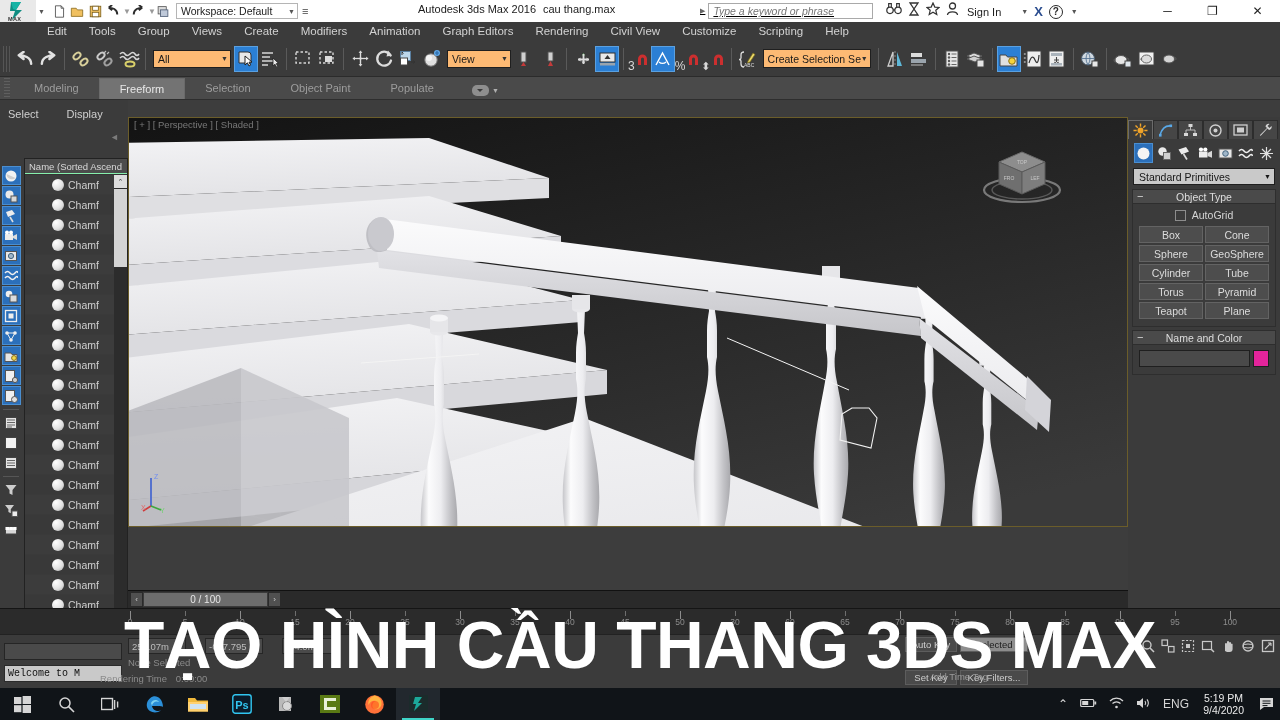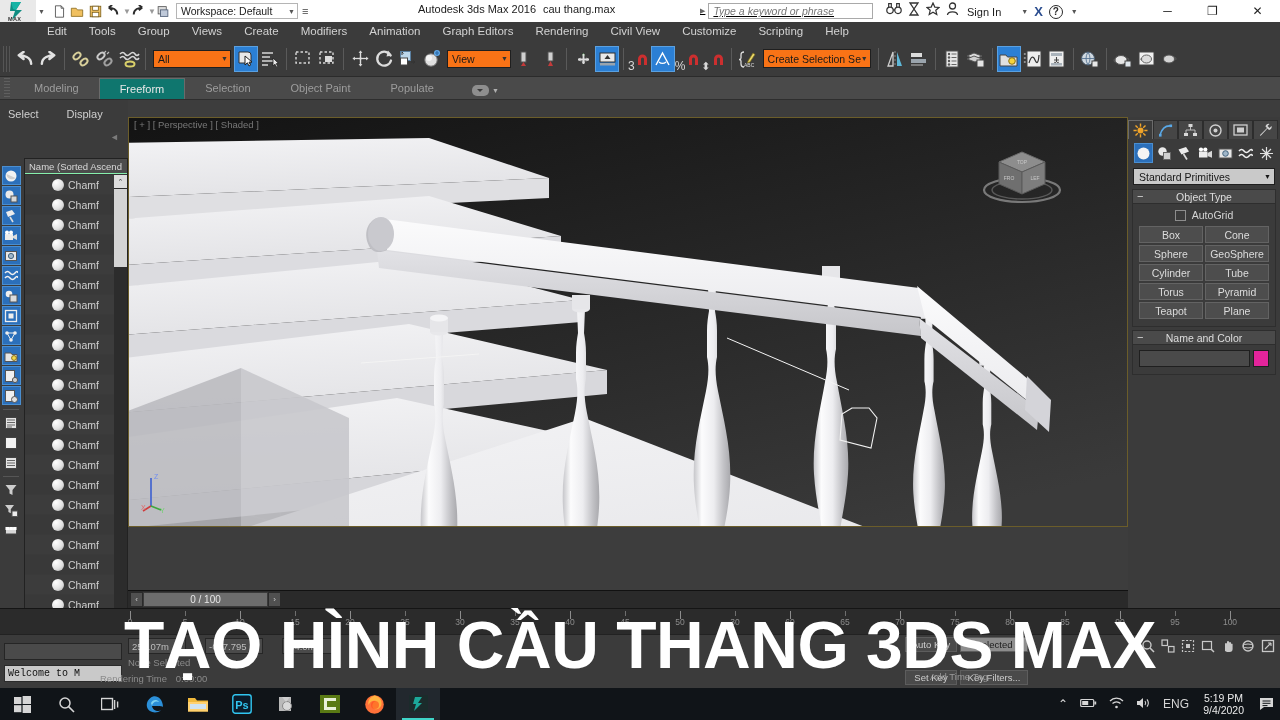--- a/index.html
+++ b/index.html
@@ -103,42 +103,42 @@
            background: repeating-linear-gradient(to right,#555 0 1px,transparent 1px 3px);}
   .tbtn {
     width: 24px; height: 26px; margin: 0 0px;
     display: flex; align-items: center; justify-content: center;
     position: relative; color: #d8d8d8;
   }
   .tbtn.on { background: #2b7fd4; border: 1px solid #5aa0e0; }
   .tbtn svg { display: block; }
   .tsep { width: 1px; height: 22px; background: #5a5a5a; margin: 0 4px; }
   .tcombo {
-    height: 18px; border: 1px solid #1f1f1f; background: #f97316;
+    height: 18px; border: 1px solid #1f1f1f; background: #fdba74;
     display: flex; align-items: center; justify-content: space-between;
     padding: 0 2px 0 4px; font-size: 10.5px; color: #1a1a1a;
     margin: 0 3px;
   }
   .tcombo .car { font-size: 7px; color: #333; }
 
   
   .ribbon {
     position: absolute; left: 0; top: 77px; width: 1280px; height: 23px;
     background: #4a4a4a;
     display: flex; align-items: flex-end;
     border-bottom: 1px solid #2e2e2e;
   }
   .rib-grip { width: 6px; height: 20px; margin: 0 4px 1px 4px;
               background: repeating-linear-gradient(to bottom,#5f5f5f 0 1px,transparent 1px 3px);}
   .rib-tab {
     font-size: 11px; color: #9d9d9d; padding: 0 20px;
     line-height: 21px; height: 21px;
   }
   .rib-tab.active {
-    background: #0f766e; color: #e8e8e8;
+    background: #737373; color: #e8e8e8;
     border: 1px solid #6a6a6a; border-bottom: none;
   }
   .rib-flyout { margin-left: 18px; display: flex; align-items: center; gap: 3px;
                 padding-bottom: 3px;}
   .rib-pill { width: 17px; height: 11px; border-radius: 5px; background: #8e8e8e;
               display:flex;align-items:center;justify-content:center;}
   .rib-pill i { border-left:3px solid transparent;border-right:3px solid transparent;
                 border-top:3px solid #3b3b3b; display:block;}
   .rib-car { font-size: 7px; color: #b0b0b0; }
 

